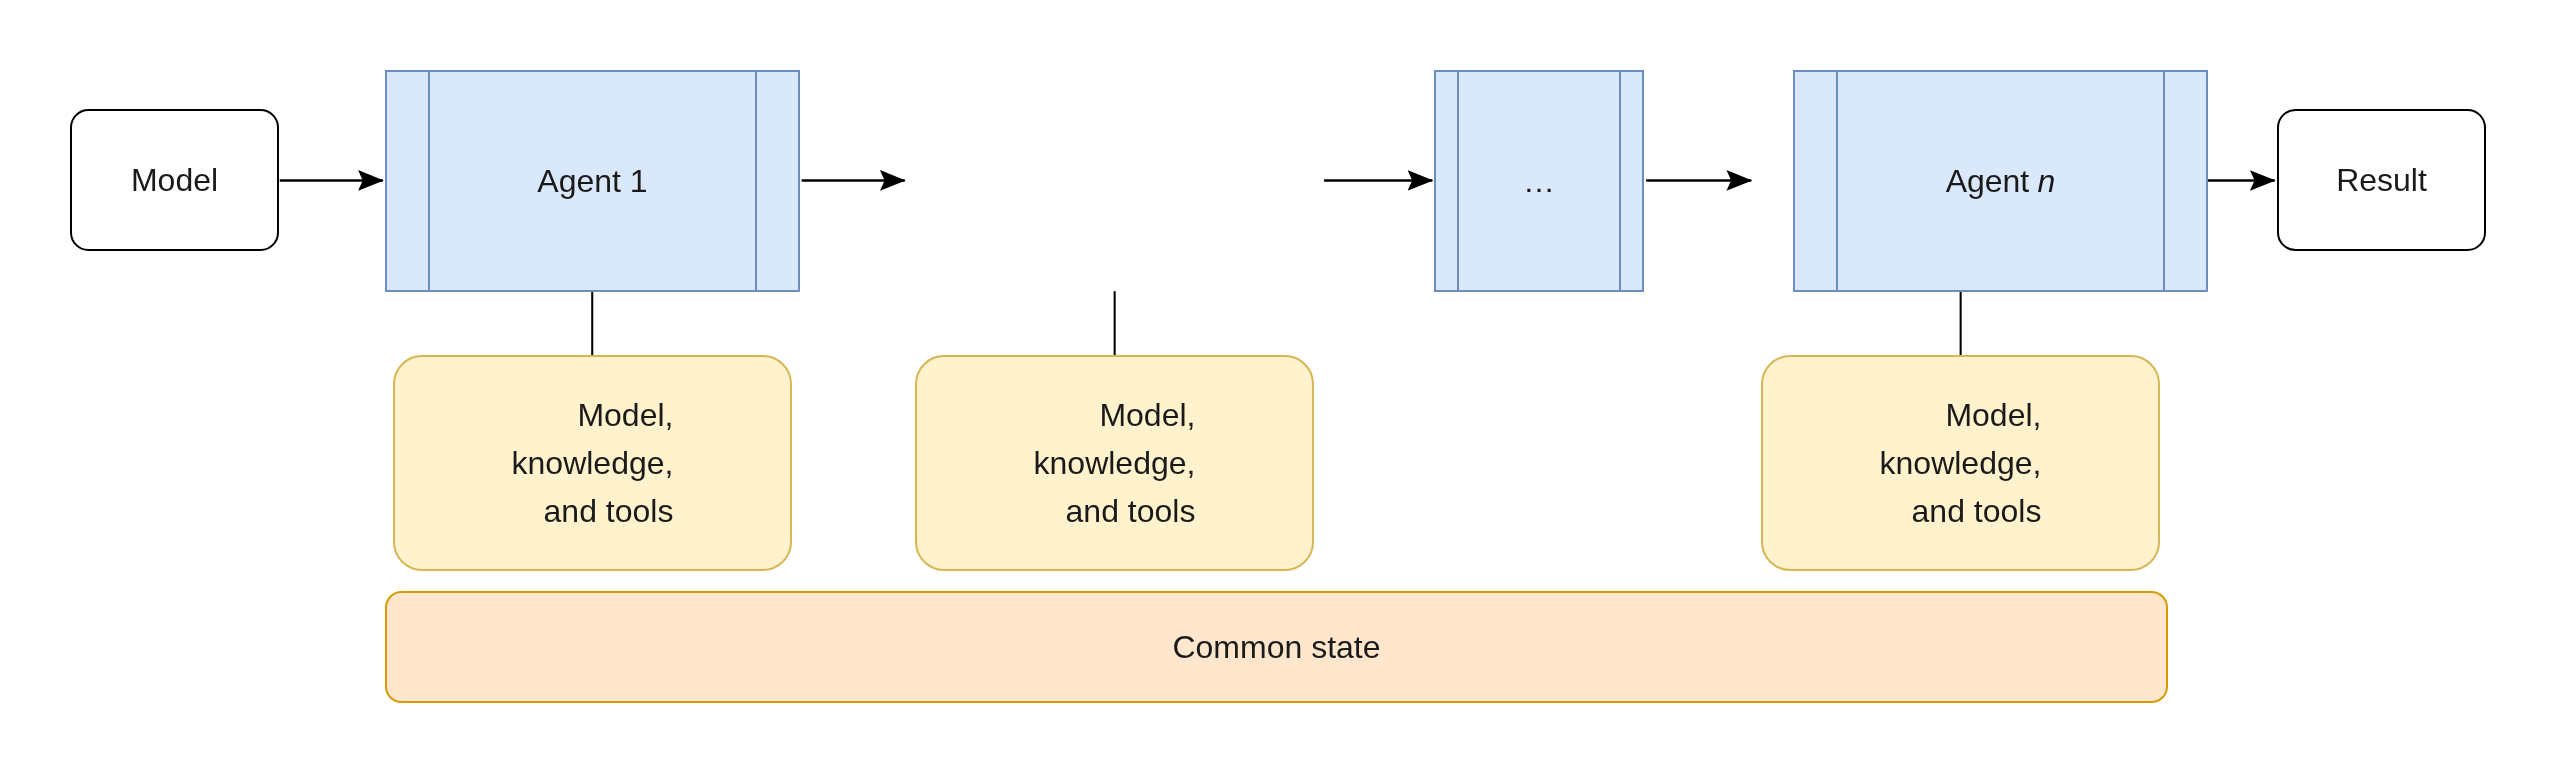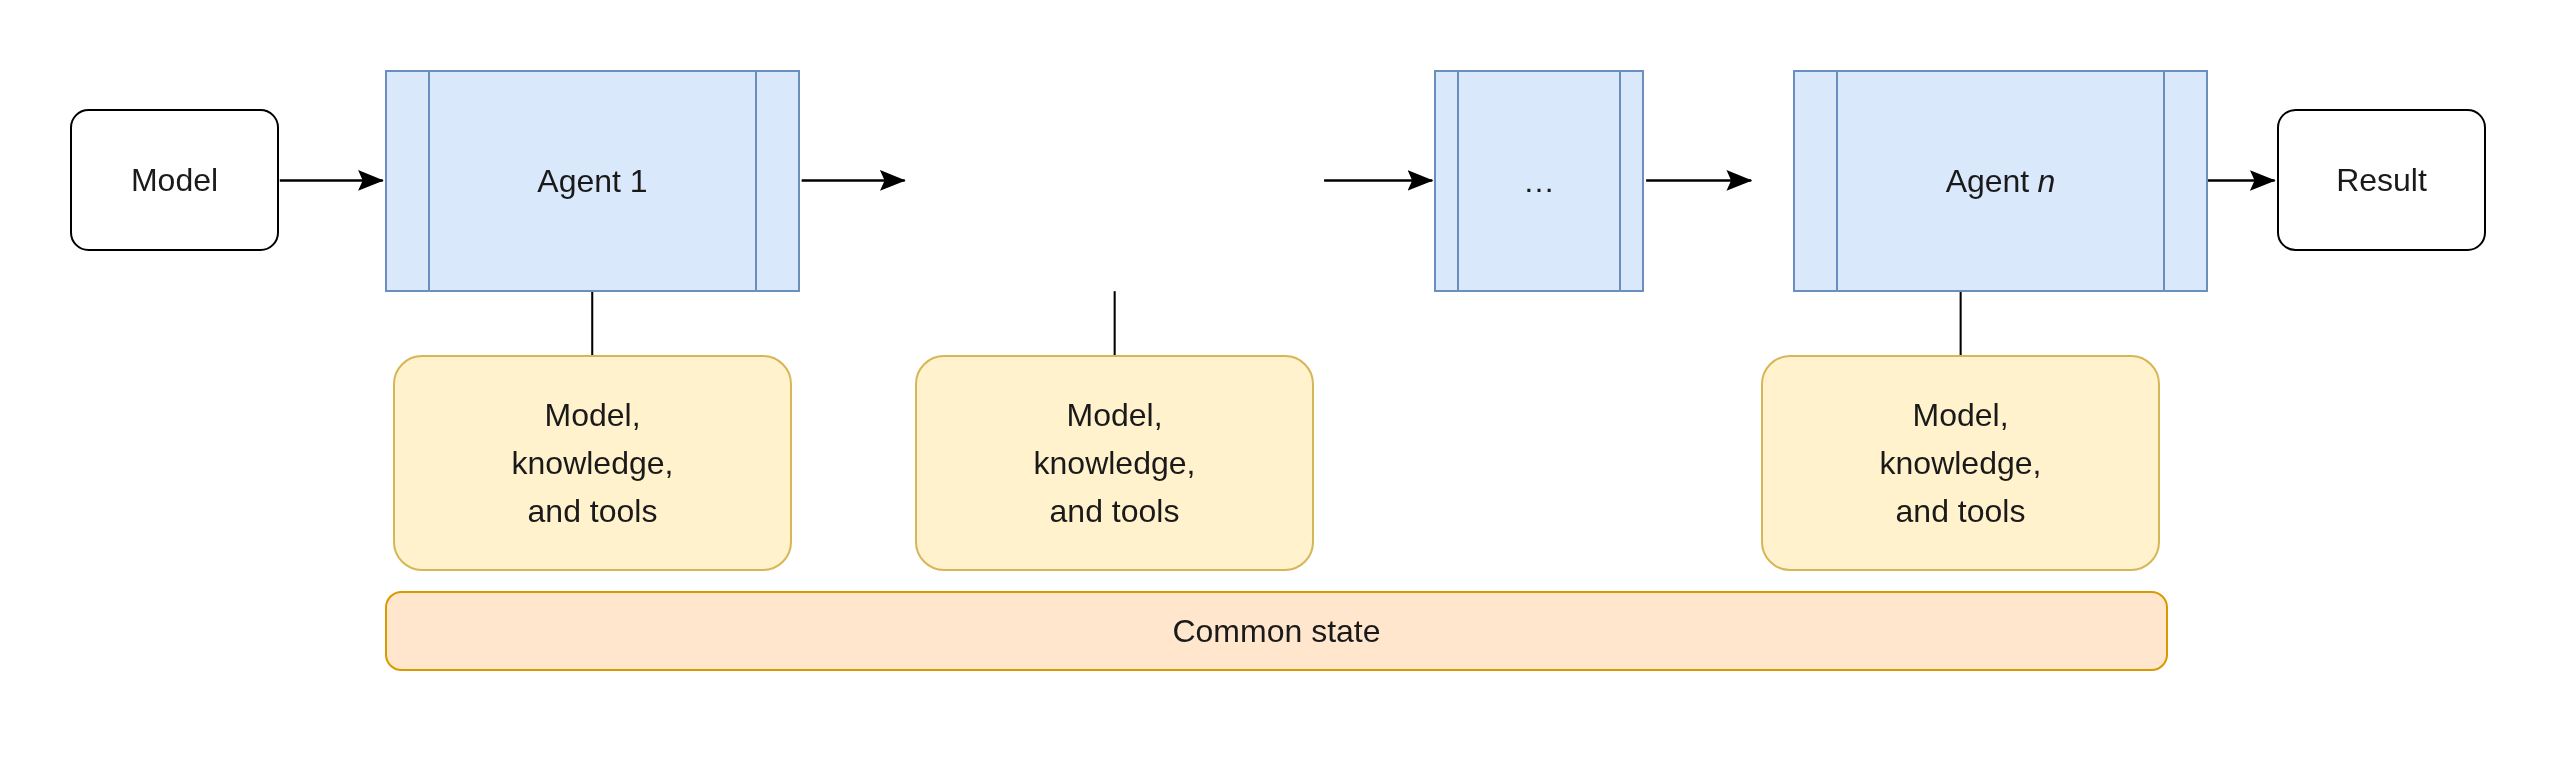--- a/index.html
+++ b/index.html
@@ -75,29 +75,30 @@
     background: var(--resource-fill, #fff2cc);
     border: 2.1px solid var(--resource-stroke, #d6b656);
     border-radius: 29px;
     top: 355px;
     width: 399px;
     height: 216px;
   }
   .resource .line {
     display: block;
     line-height: 48px;
+    text-align: right;
   }
   .state {
     background: var(--state-fill, #ffe6cc);
     border: 2.1px solid var(--state-stroke, #d79b00);
     border-radius: 16.5px;
     left: 385px;
     top: 591px;
     width: 1783px;
-    height: 80px;
+    height: 112px;
   }
   .lbl { position: relative; z-index: 1; }
   .italic-var { font-style: italic; margin-left: 0.26em; }
 
   
   .n-input  { left: 70px;  top: 109px; }
   .n-agent1 { left: 385px;  width: 415px; }
   .n-agent2 { left: 907px; width: 415px; }
   .n-dots   { left: 1434px; width: 210px; }
   .n-agentn { left: 1753px; width: 415px; margin-left: 40px; }

